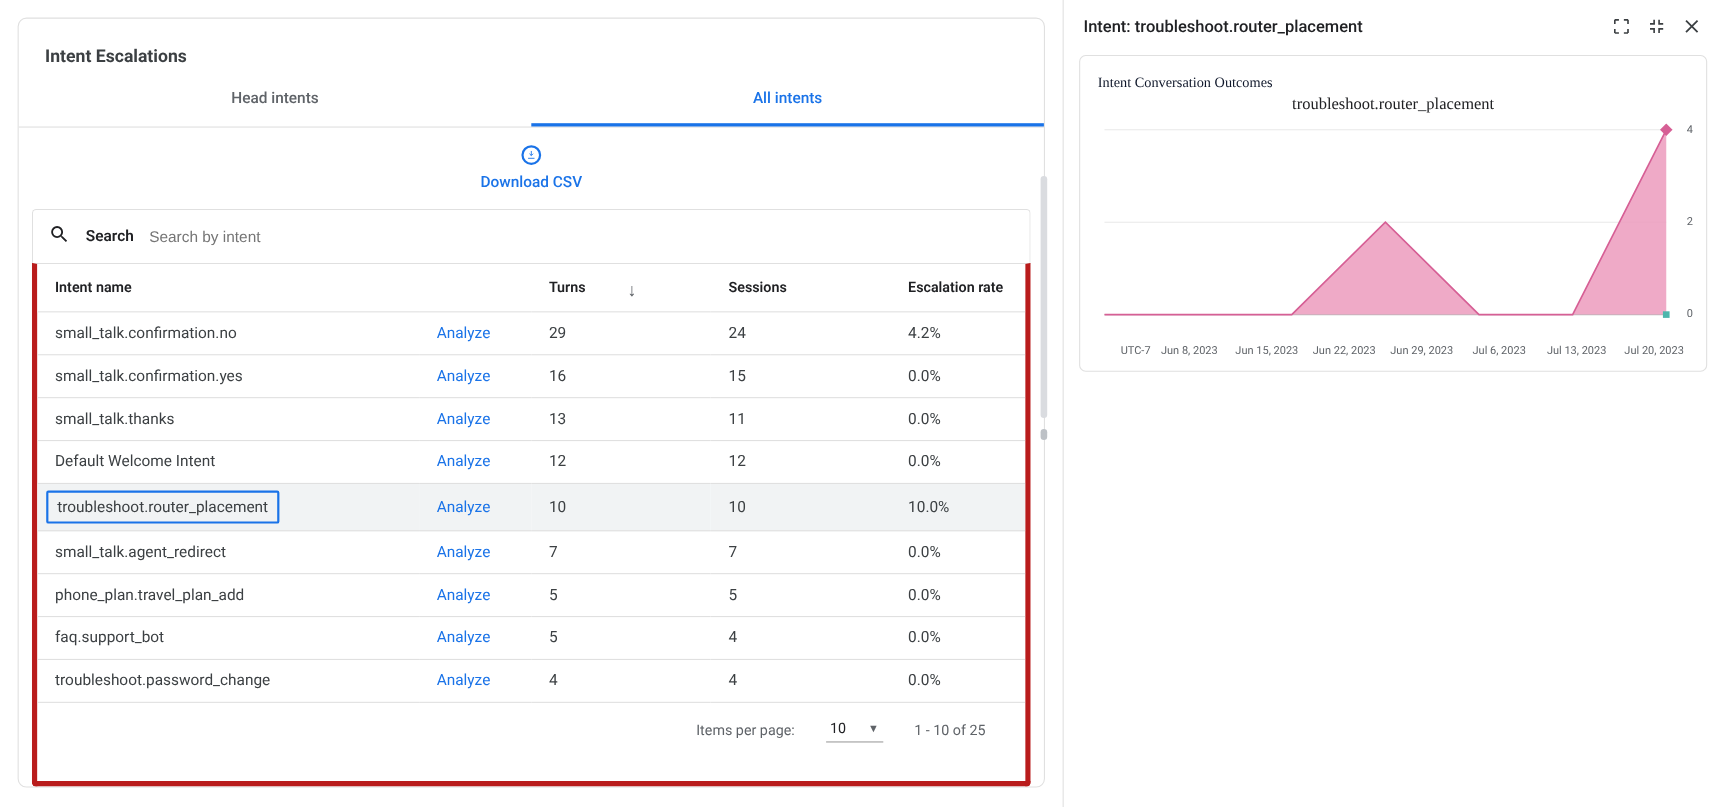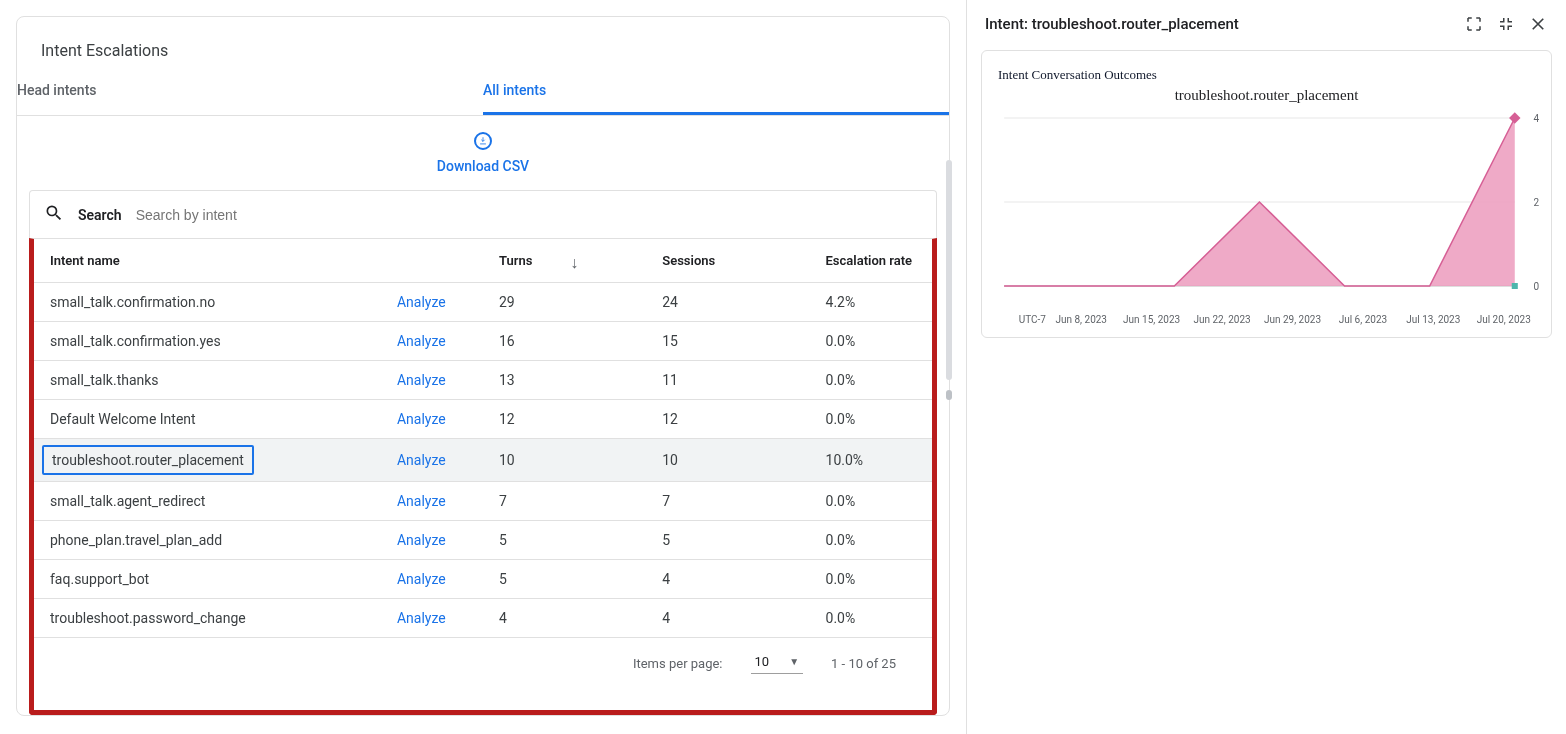--- a/index.html
+++ b/index.html
@@ -22,30 +22,31 @@
   border: 1px solid #e0e0e0;
   border-radius: 8px;
   background: #fff;
   padding: 0;
   height: 700px;
   display: flex;
   flex-direction: column;
 }
 .card-title {
   font-size: 16px;
-  font-weight: 400;
+  font-weight: 700;
   color: #3c4043;
   padding: 24px 24px 8px 24px;
 }
 .tabs {
   display: flex;
   border-bottom: 1px solid #e0e0e0;
 }
 .tab {
   flex: 1;
+  text-align: center;
   padding: 14px 0;
   font-size: 14px;
   font-weight: 500;
   color: #5f6368;
   cursor: pointer;
   border-bottom: 3px solid transparent;
 }
 .tab.active {
   color: #1a73e8;
   border-bottom-color: #1a73e8;

